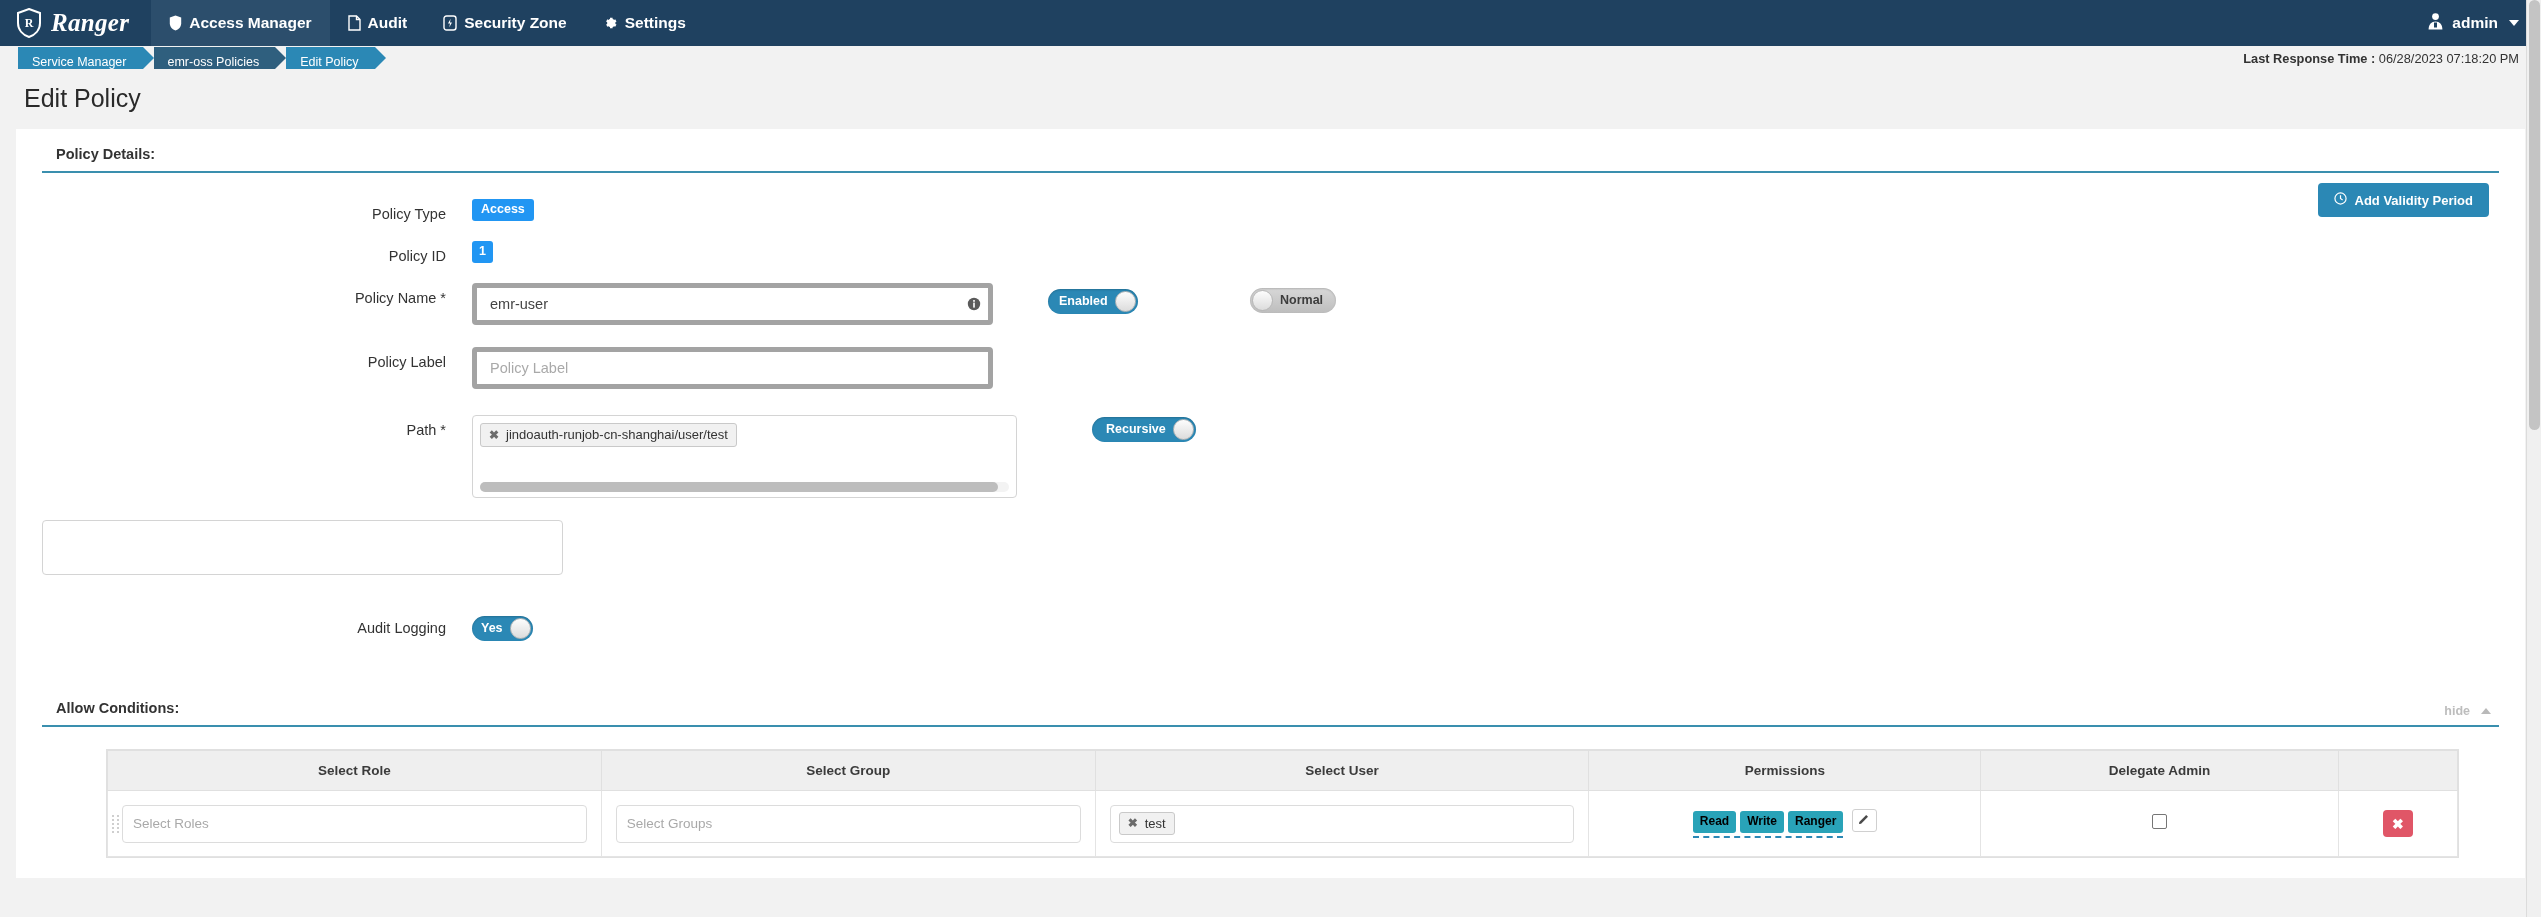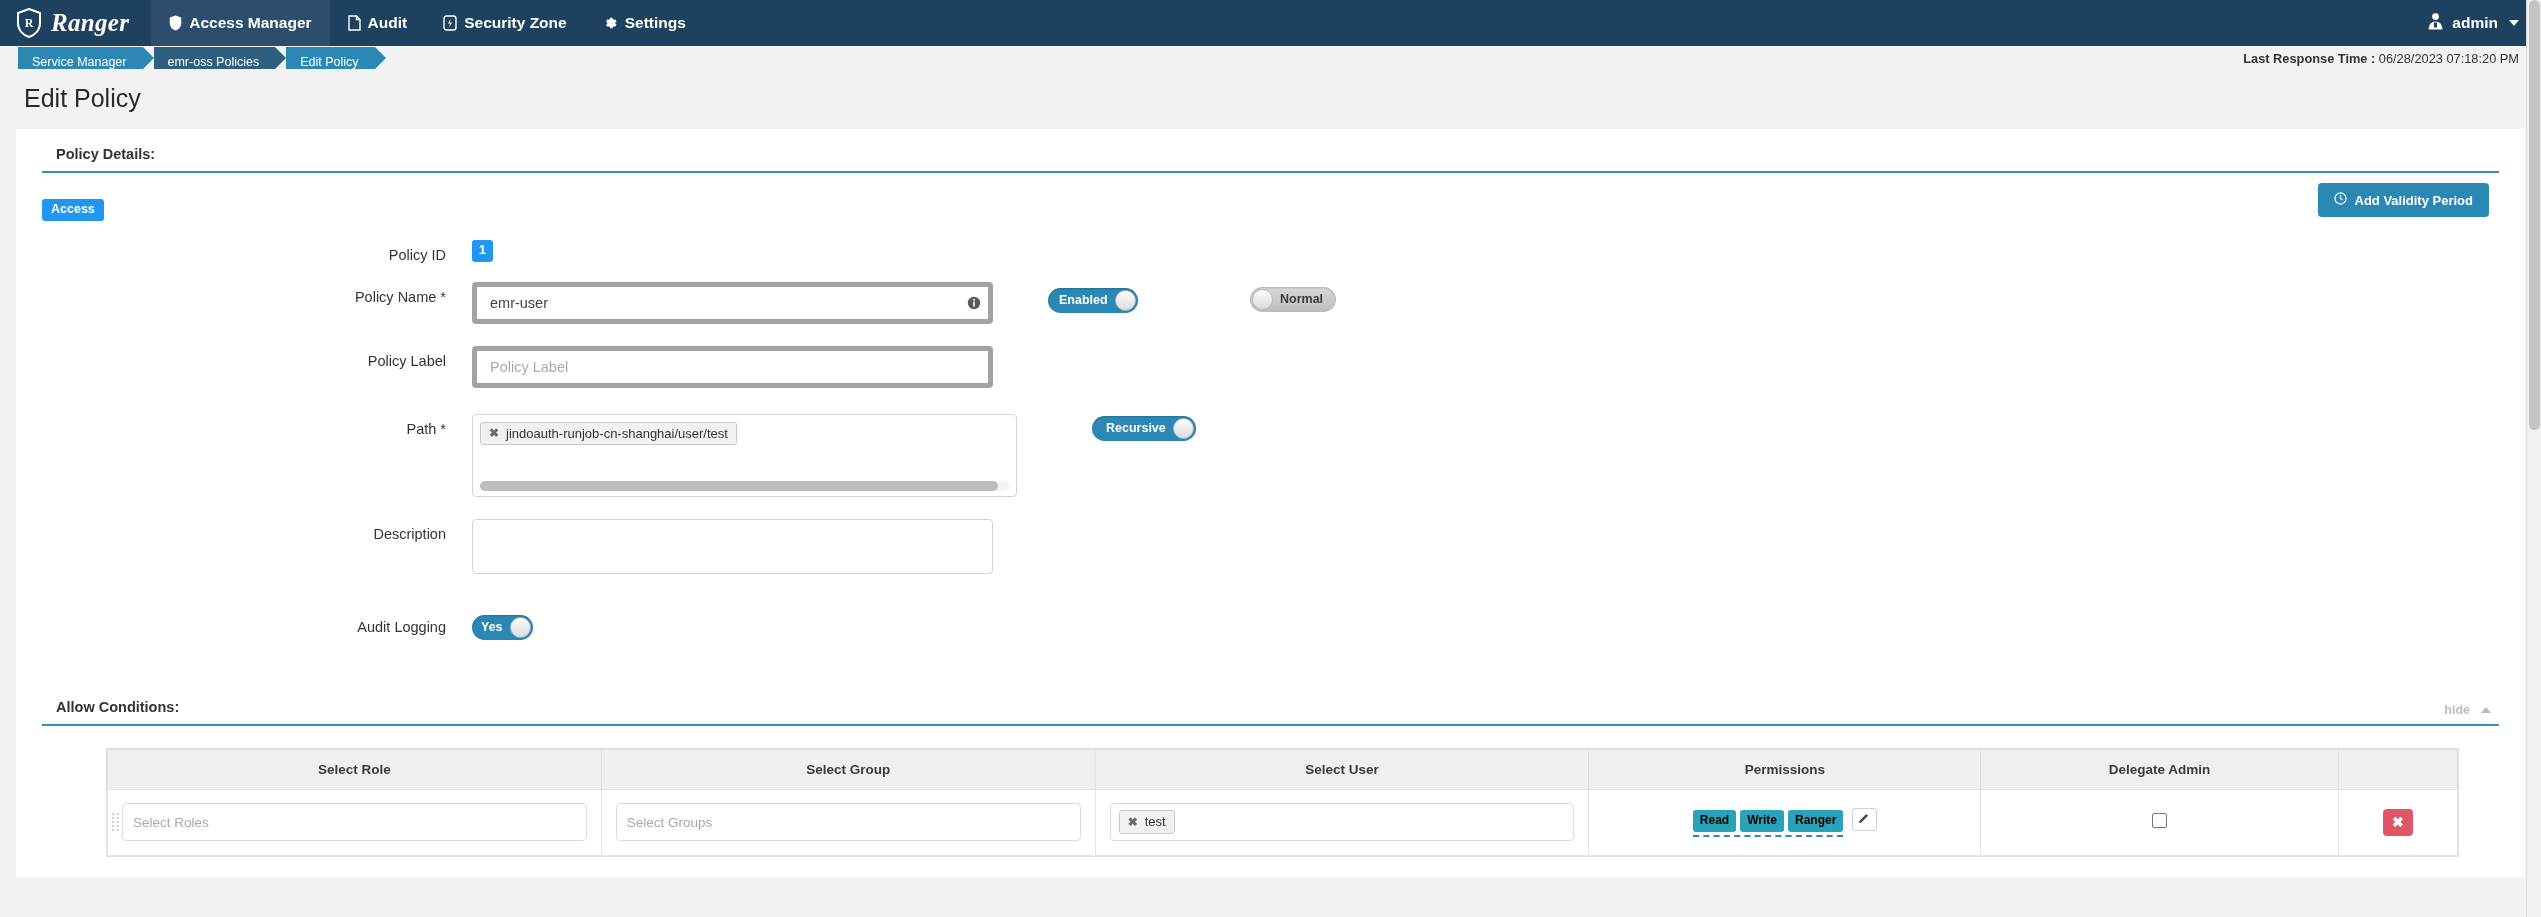--- a/index.html
+++ b/index.html
@@ -553,20 +553,21 @@
       <span>
         <svg width="13" height="13" viewBox="0 0 14 14">
           <circle cx="7" cy="7" r="6" fill="none" stroke="#ffffff" stroke-width="1.3"></circle>
           <path d="M7 3.6 V7 L9.3 8.5" fill="none" stroke="#ffffff" stroke-width="1.3"></path>
         </svg>
       </span>
       <span>Add Validity Period</span>
     </button>
 
     <div class="frow">
+      <div class="flabel">Policy Type</div>
       <div class="fctl">
         <span class="badge-access">Access</span>
       </div>
     </div>
 
     <div class="frow">
       <div class="flabel">Policy ID</div>
       <div class="fctl">
         <span class="badge-id">1</span>
       </div>
@@ -620,21 +621,20 @@
       </div>
       <div class="tog-recursive">
         <div class="toggle on" style="padding-left:14px;padding-right:2px;">
           <span class="tlabel">Recursive</span>
           <span class="knob"></span>
         </div>
       </div>
     </div>
 
     <div class="frow" style="margin-bottom:38px;">
-      <div class="flabel">Description</div>
       <div class="fctl">
         <textarea class="txtarea" style=""></textarea>
       </div>
     </div>
 
     <div class="frow" style="margin-bottom:10px;">
       <div class="flabel">Audit Logging</div>
       <div class="fctl" style="padding-top:3px;">
         <div class="toggle on" style="padding-left:9px;">
           <span class="tlabel">Yes</span>

